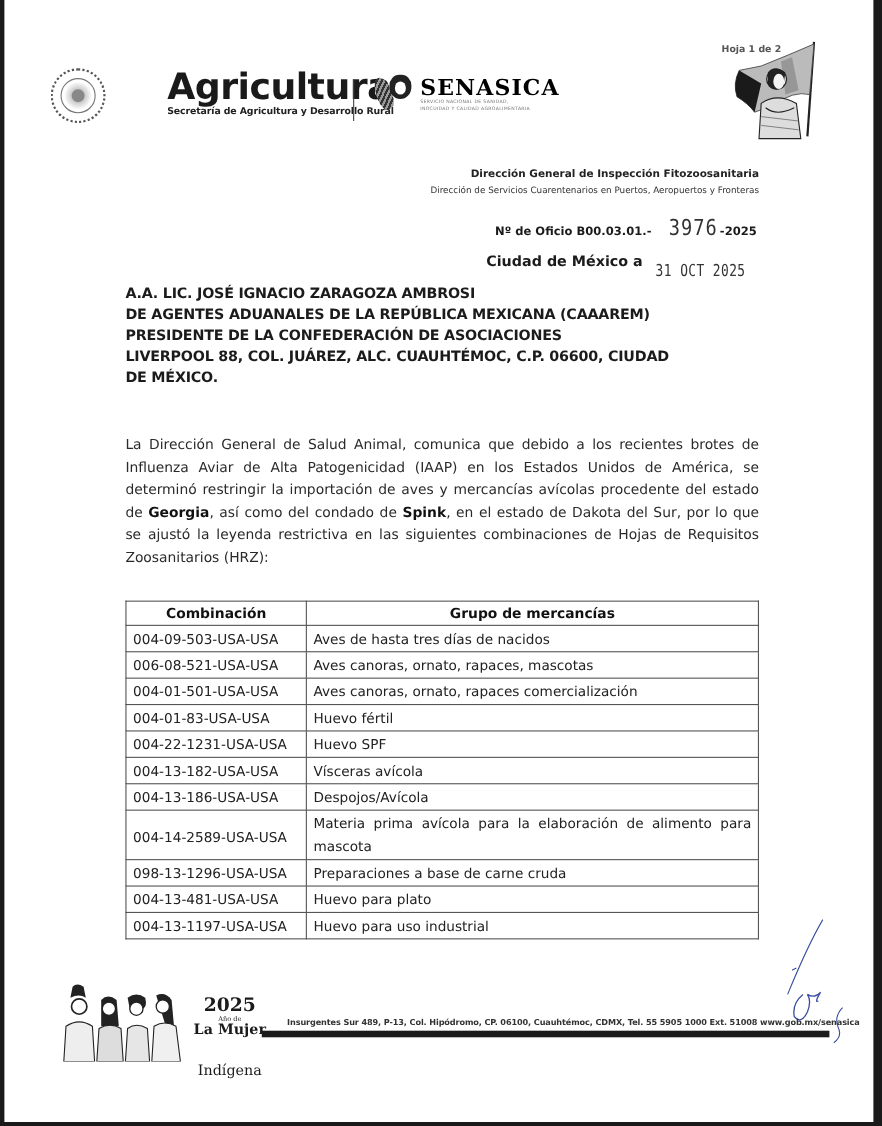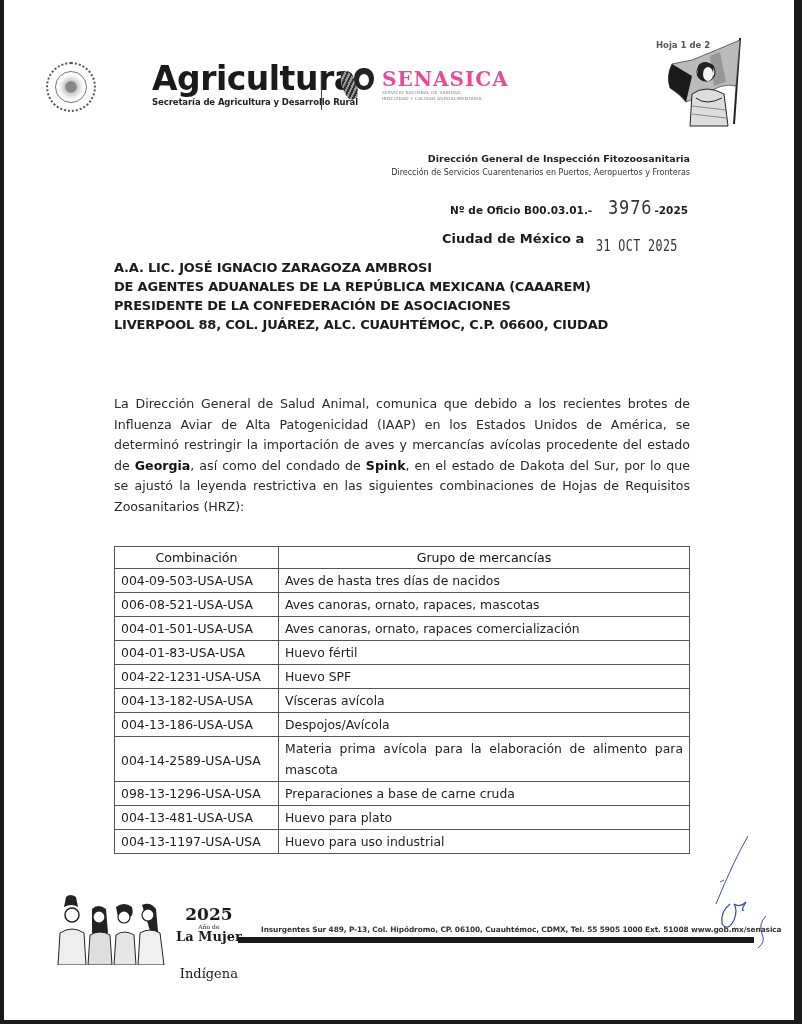--- a/index.html
+++ b/index.html
@@ -19,21 +19,21 @@
     .agri-title { font-family: "DejaVu Sans", sans-serif; font-weight: bold; font-size: 33px; letter-spacing: -0.5px; line-height: 34px; color: #1a1a1a; }
     .agri-sub { font-size: 8.5px; font-weight: bold; color: #222; margin-top: 1px; letter-spacing: -0.1px; }
     .divider { position: absolute; left: 317px; top: 72px; width: 1px; height: 38px; background: #444; }
     .senasica { position: absolute; left: 336px; top: 66px; display: flex; align-items: center; }
     .senasica-mark { width: 36px; height: 38px; position: relative; }
     .senasica-mark .corn { position: absolute; left: 2px; top: 4px; width: 14px; height: 30px; border-radius: 50% 50% 40% 40%;
       background: repeating-linear-gradient(135deg, #333 0 2px, #999 2px 4px); transform: rotate(-20deg); }
     .senasica-mark .cow { position: absolute; left: 14px; top: 2px; width: 20px; height: 22px; border-radius: 45% 45% 50% 50%; background: #222; }
     .senasica-mark .cow::after { content:""; position:absolute; left:5px; top:6px; width:10px; height:12px; border-radius:50%; background:#fff; }
     .senasica-text { margin-left: 6px; }
-    .senasica-title { font-family: "DejaVu Serif", serif; font-weight: bold; font-size: 20px; letter-spacing: 1px; color: #ec4899; line-height: 22px; }
+    .senasica-title { font-family: "DejaVu Serif", serif; font-weight: bold; font-size: 20px; letter-spacing: 1px; color: #000000; line-height: 22px; }
     .senasica-sub { font-size: 4.2px; letter-spacing: 0.3px; color: #777; line-height: 6px; text-transform: uppercase; }
 
     .hoja { position: absolute; left: 632px; top: 40px; font-size: 8.5px; font-weight: bold; color: #555; padding-left: 20px; }
     .flag-illus { position: absolute; left: 658px; top: 36px; width: 90px; height: 92px; }
 
     .dept { position: absolute; right: 104px; text-align: right; }
     .dept-main { top: 153px; font-size: 9.5px; font-weight: bold; color: #222; }
     .dept-sub { top: 168px; font-size: 8px; color: #333; }
 
     .oficio { position: absolute; left: 446px; top: 195px; display: flex; align-items: baseline; }
@@ -44,21 +44,21 @@
     .place { position: absolute; left: 438px; top: 231px; font-size: 13px; font-weight: bold; color: #1b1b1b; }
     .date-stamp { position: absolute; left: 592px; top: 237px; font-family: "DejaVu Sans Mono", monospace; font-size: 15px; color: #333; letter-spacing: 0.5px; transform: scaleX(0.78); transform-origin: left; }
 
     .addressee { position: absolute; left: 110px; top: 258px; font-size: 13px; font-weight: bold; line-height: 19px; color: #1b1b1b; letter-spacing: -0.2px; }
 
     .body-text { position: absolute; left: 110px; top: 394px; width: 576px; font-size: 12.6px; line-height: 20.6px; text-align: justify; color: #2a2a2a; }
     .body-text b { color: #111; }
 
     table.hrz { position: absolute; left: 110px; top: 546px; width: 576px; border-collapse: collapse; font-size: 12.4px; color: #222; }
     table.hrz th, table.hrz td { border: 1px solid #555; padding: 0 6px; height: 22px; vertical-align: middle; }
-    table.hrz th { font-weight: normal; text-align: center; font-size: 12.6px; color: #111; }
+    table.hrz th { font-weight: bold; text-align: center; font-size: 12.6px; color: #111; }
     table.hrz td.code { width: 164px; }
     table.hrz td.desc { text-align: justify; line-height: 21px; padding-top: 1px; padding-bottom: 1px; }
 
     .footer-illus { position: absolute; left: 48px; top: 893px; width: 122px; height: 72px; }
     .year-badge { position: absolute; left: 172px; top: 906px; text-align: center; font-family: "DejaVu Serif", serif; color: #1b1b1b; }
     .year-badge .y { font-size: 17px; font-weight: bold; line-height: 17px; }
     .year-badge .a { font-size: 6px; line-height: 7px; }
     .year-badge .m { font-size: 13px; font-weight: bold; line-height: 13px; }
     .year-badge .i { font-size: 13px; font-weight: normal; line-height: 13px; margin-top: 24px; }
     .footer-address { position: absolute; left: 234px; top: 925px; font-size: 7.4px; font-weight: bold; color: #333; letter-spacing: -0.1px; white-space: nowrap; margin-left: 23px; }
@@ -115,20 +115,21 @@
   </div>
 
   <div class="place">Ciudad de México a</div>
   <div class="date-stamp">31 OCT 2025</div>
 
   <div class="addressee">
     <div>A.A. LIC. JOSÉ IGNACIO ZARAGOZA AMBROSI</div>
     <div>DE AGENTES ADUANALES DE LA REPÚBLICA MEXICANA (CAAAREM)</div>
     <div>PRESIDENTE DE LA CONFEDERACIÓN DE ASOCIACIONES</div>
     <div>LIVERPOOL 88, COL. JUÁREZ, ALC. CUAUHTÉMOC, C.P. 06600, CIUDAD</div>
+    <div>DE MÉXICO.</div>
   </div>
 
   <p class="body-text"><span>La Dirección General de Salud Animal, comunica que debido a los recientes brotes de Influenza Aviar de Alta Patogenicidad (IAAP) en los Estados Unidos de América, se determinó restringir la importación de aves y mercancías avícolas procedente del estado de </span><b>Georgia</b><span>, así como del condado de </span><b>Spink</b><span>, en el estado de Dakota del Sur, por lo que se ajustó la leyenda restrictiva en las siguientes combinaciones de Hojas de Requisitos Zoosanitarios (HRZ):</span></p>
 
   <table class="hrz">
     <thead>
       <tr>
         <th>Combinación</th>
         <th>Grupo de mercancías</th>
       </tr>

